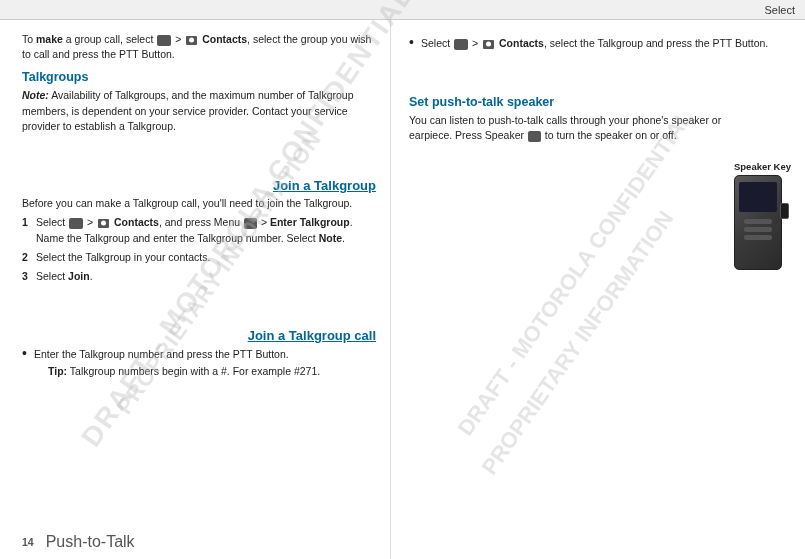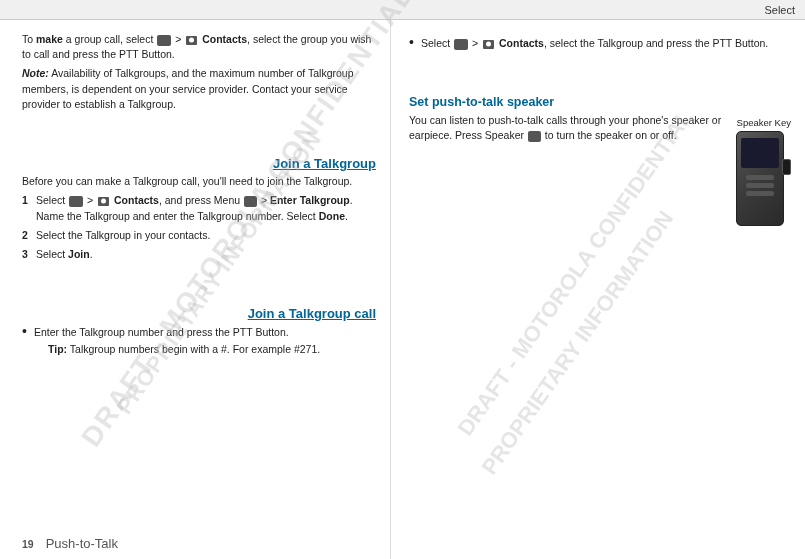--- a/index.html
+++ b/index.html
@@ -93,21 +93,21 @@
       color: #555;
       display: flex;
       align-items: center;
       gap: 12px;
     }
     .footer-page-num {
       font-weight: bold;
       font-size: 10.5px;
     }
     .footer-section-title {
-      font-size: 13px;
+      font-size: 16px;
       color: #555;
     }
 
     
     .section-heading {
       color: #006699;
       font-size: 12.5px;
       font-weight: bold;
       margin-bottom: 4px;
       margin-top: 8px;
@@ -284,24 +284,25 @@
       top: 20px;
       left: 0;
       right: 0;
       bottom: 0;
       display: flex;
     }
 
     
     .speaker-key-caption {
       font-size: 9.5px;
-      font-weight: normal;
+      font-weight: bold;
       color: #222;
-      text-align: right;
+      text-align: left;
       margin-bottom: 3px;
+      margin-top: 44px;
     }
 
     
     .ibold { font-weight: bold; }
     .iitalic { font-style: italic; }
 
     .make-blue { color: #006699; margin-top: 44px; }
 
     .contacts-text-bold {
       font-weight: bold;
@@ -325,20 +326,21 @@
       <span class="contacts-icon">
         <svg viewBox="0 0 13 11" fill="none">
           <rect x="1" y="1" width="11" height="9" rx="1" fill="#555"></rect>
           <circle cx="6.5" cy="5" r="2.5" fill="#fff"></circle>
         </svg>
       </span>
       <span class="ibold contacts-text-bold">Contacts</span>,
       select the group you wish to call and press the PTT Button.
     </p>
 
+    <div class="section-heading">Talkgroups</div>
 
 
     <p class="note-text">
       <span class="note-label iitalic">Note:</span>
       Availability of Talkgroups, and the maximum number of Talkgroup members, is dependent on your service provider. Contact your service provider to establish a Talkgroup.
     </p>
 
     <div class="subsection-heading make-blue">Join a Talkgroup</div>
 
     <p class="body-text">Before you can make a Talkgroup call, you'll need to join the Talkgroup.</p>
@@ -352,21 +354,21 @@
           &gt;
           <span class="contacts-icon">
             <svg viewBox="0 0 13 11" fill="none">
               <rect x="1" y="1" width="11" height="9" rx="1" fill="#555"></rect>
               <circle cx="6.5" cy="5" r="2.5" fill="#fff"></circle>
             </svg>
           </span>
           <span class="ibold">Contacts</span>,
           and press Menu
           <span class="menu-icon"></span>
-          &gt; <span class="ibold">Enter Talkgroup</span>. Name the Talkgroup and enter the Talkgroup number. Select <span class="ibold">Done</span>.
+          &gt; <span class="ibold">Enter Talkgroup</span>. Name the Talkgroup and enter the Talkgroup number. Select <span class="ibold">Note</span>.
         </span>
       </li>
       <li>
         <span class="num-label">2</span>
         <span>Select the Talkgroup in your contacts.</span>
       </li>
       <li>
         <span class="num-label">3</span>
         <span>Select <span class="ibold">Join</span>.</span>
       </li>
@@ -483,15 +485,15 @@
 </div>
 
 <div class="watermark">
   <span class="watermark-text-1">DRAFT - MOTOROLA CONFIDENTIAL</span>
   <span class="watermark-text-2">PROPRIETARY INFORMATION</span>
   <span class="watermark-right-1">DRAFT - MOTOROLA CONFIDENTIAL</span>
   <span class="watermark-right-2">PROPRIETARY INFORMATION</span>
 </div>
 
 <div class="page-footer">
-  <span class="footer-page-num">19</span>
+  <span class="footer-page-num">14</span>
   <span class="footer-section-title">Push-to-Talk</span>
 </div>
 
 </body></html>

